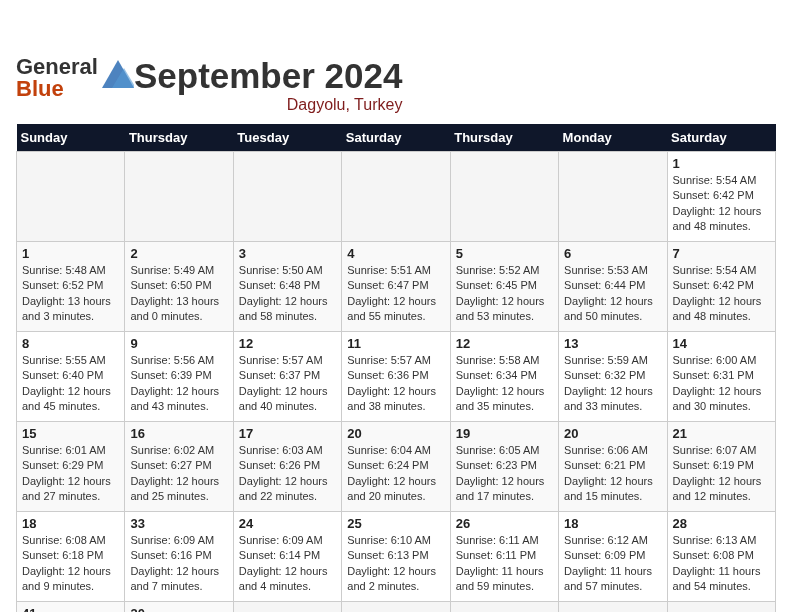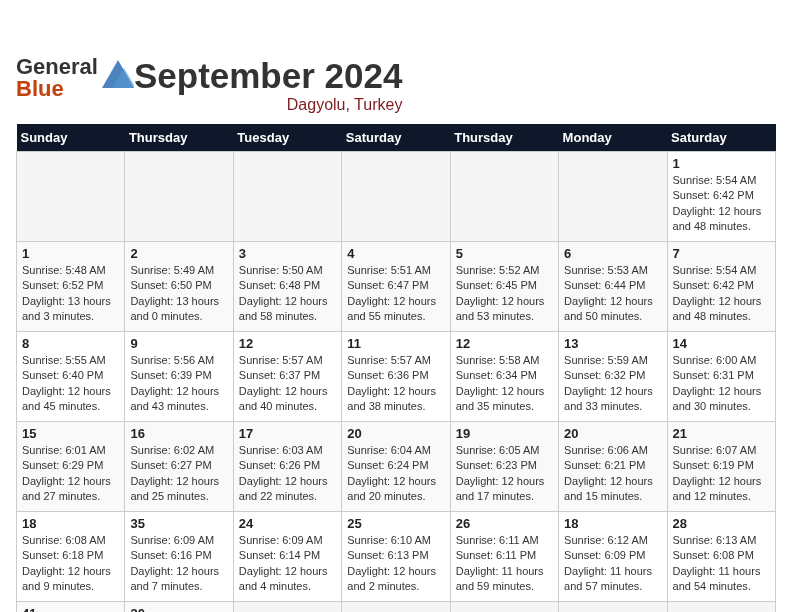--- a/index.html
+++ b/index.html
@@ -222,21 +222,21 @@
           <span class="day-num">21</span>
           <div class="day-detail">Sunrise: 6:07 AM<br>Sunset: 6:19 PM<br>Daylight: 12 hours<br>and 12 minutes.</div>
         </td>
       </tr>
       <tr>
         <td>
           <span class="day-num">18</span>
           <div class="day-detail">Sunrise: 6:08 AM<br>Sunset: 6:18 PM<br>Daylight: 12 hours<br>and 9 minutes.</div>
         </td>
         <td>
-          <span class="day-num">35</span>
+          <span class="day-num">33</span>
           <div class="day-detail">Sunrise: 6:09 AM<br>Sunset: 6:16 PM<br>Daylight: 12 hours<br>and 7 minutes.</div>
         </td>
         <td>
           <span class="day-num">24</span>
           <div class="day-detail">Sunrise: 6:09 AM<br>Sunset: 6:14 PM<br>Daylight: 12 hours<br>and 4 minutes.</div>
         </td>
         <td>
           <span class="day-num">25</span>
           <div class="day-detail">Sunrise: 6:10 AM<br>Sunset: 6:13 PM<br>Daylight: 12 hours<br>and 2 minutes.</div>
         </td>

